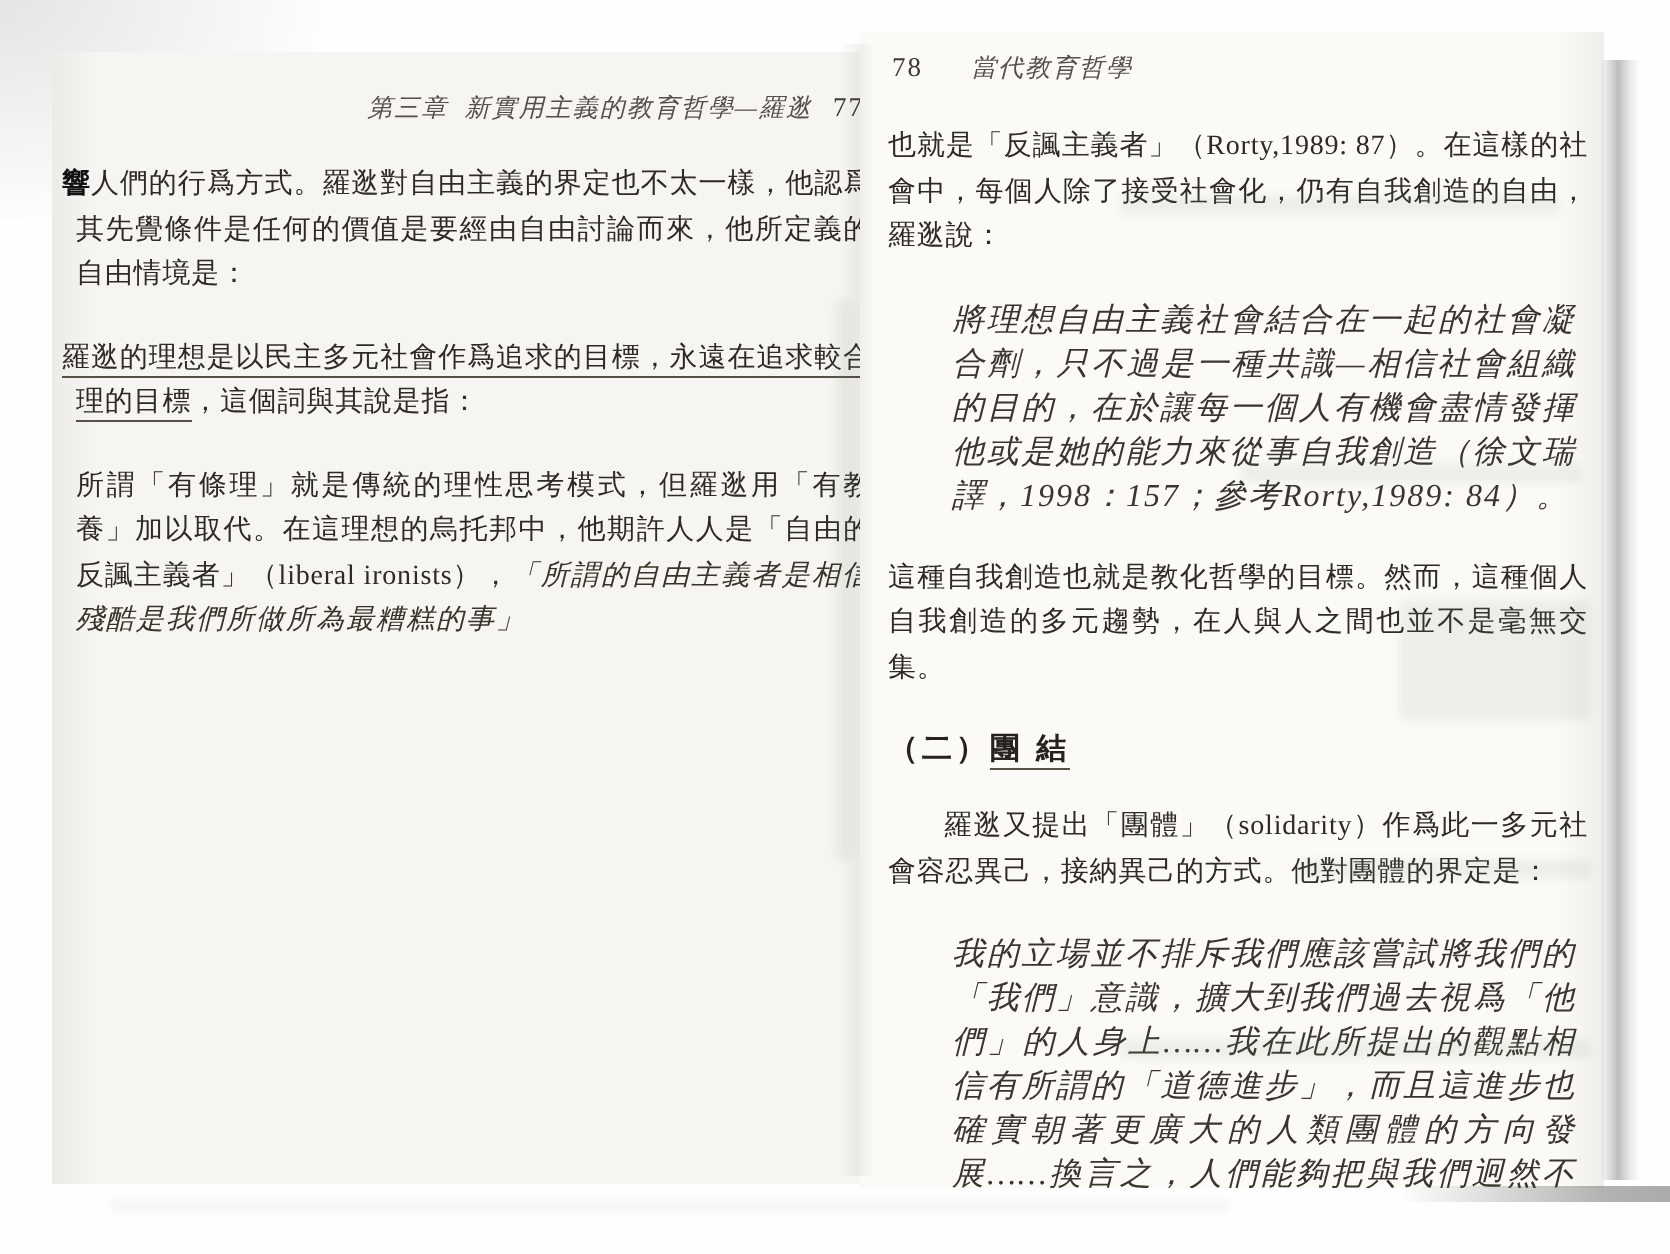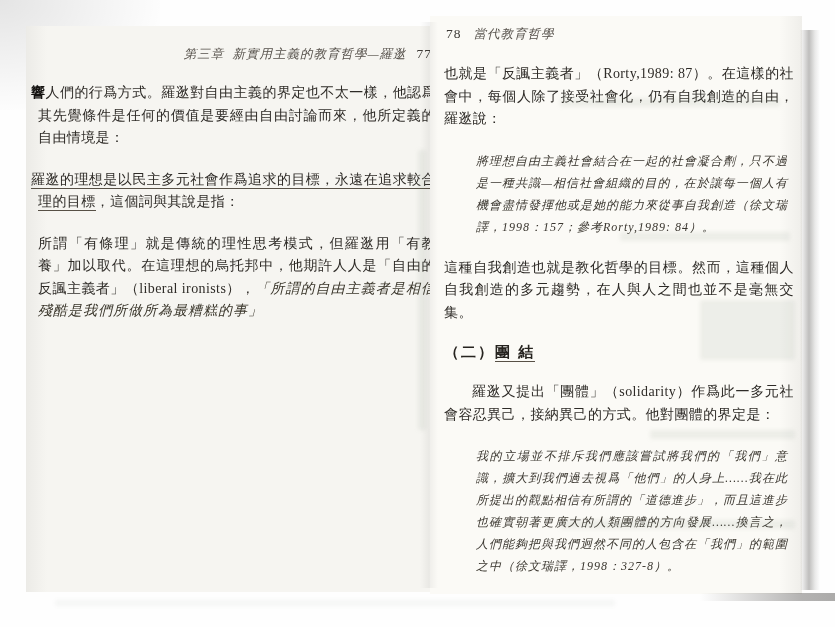--- a/index.html
+++ b/index.html
@@ -29,25 +29,25 @@
     background:linear-gradient(270deg,#efeeea 0%,#fbfaf6 6%,#fbfaf6 100%);
     padding:0;overflow:hidden;
   }
   .page-inner-l{padding:18px 12px 0 12px;}
   .page-inner-r{padding:10px 8px 0 14px;}
 
   .running-head{font-size:12.5px;color:#55504a;font-style:italic;letter-spacing:1px;}
   .running-head-left{text-align:right;margin:2px 4px 18px 0;}
   .running-head-right{text-align:left;margin:0 0 20px 2px;}
   .running-head .pagenum{font-size:13.5px;font-style:normal;margin-left:10px;color:#3d3a36;}
-  .running-head-right .pagenum{margin-left:0;margin-right:12px;}
+  .running-head-right .pagenum{margin-left:0;margin-right:24px;}
 
   .block{margin:0;padding:0;text-align:justify;}
   .body{font-size:14px;line-height:22.5px;letter-spacing:0.4px;margin:19px 0;color:#2e2b27;}
-  .quote{font-size:12px;line-height:22px;letter-spacing:1px;margin:9px 6px 9px 32px;
+  .quote{font-size:16px;line-height:22px;letter-spacing:1px;margin:9px 6px 9px 32px;
     color:#3a362f;font-style:italic;}
   .heading{font-family:Liberation Sans, sans-serif;font-weight:bold;
     font-size:15px;letter-spacing:2px;color:#26231f;margin:16px 0 10px 0;}
   .indent{text-indent:2em;}
   .cut{text-indent:-7px;}
 
   .seg{white-space:pre-wrap;}
   .u{border-bottom:1.5px solid #575046;padding-bottom:1px;
      -webkit-box-decoration-break:clone;box-decoration-break:clone;}
   .kai{font-style:italic;letter-spacing:1px;color:#383429;}

